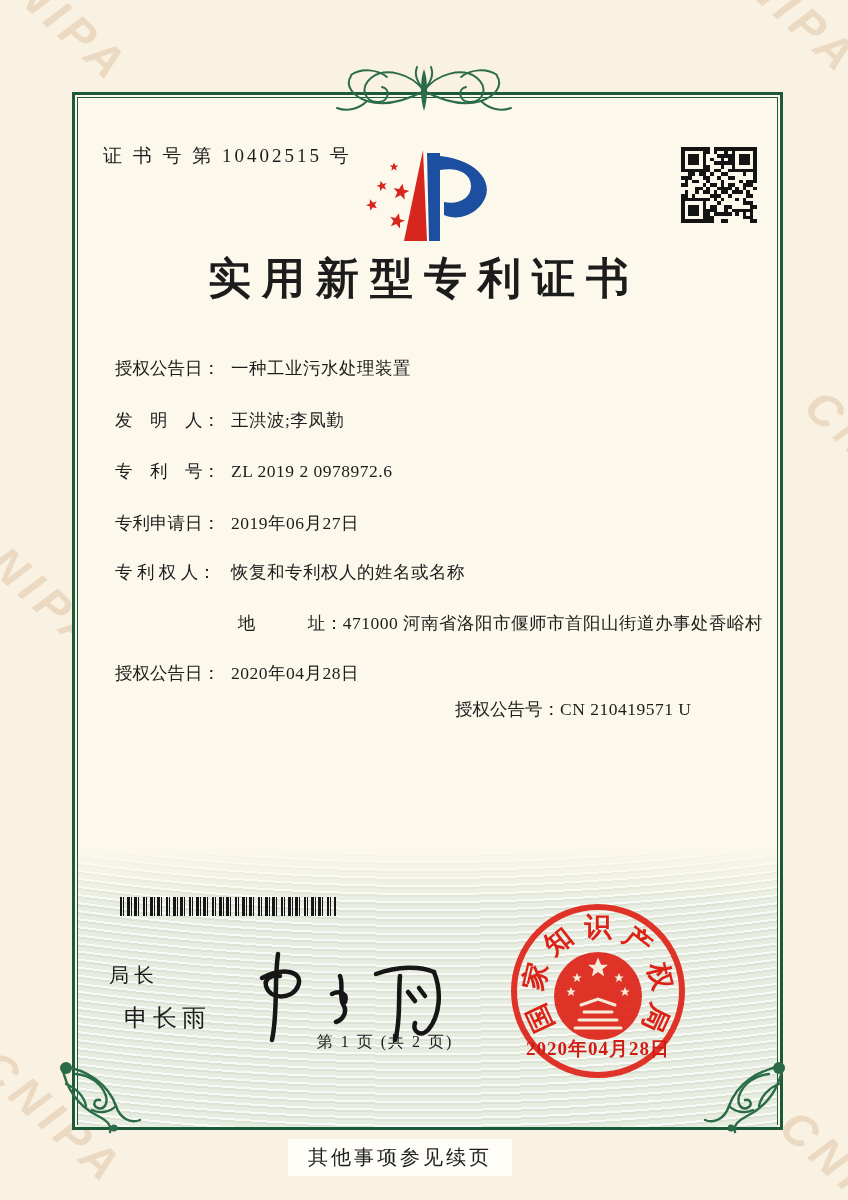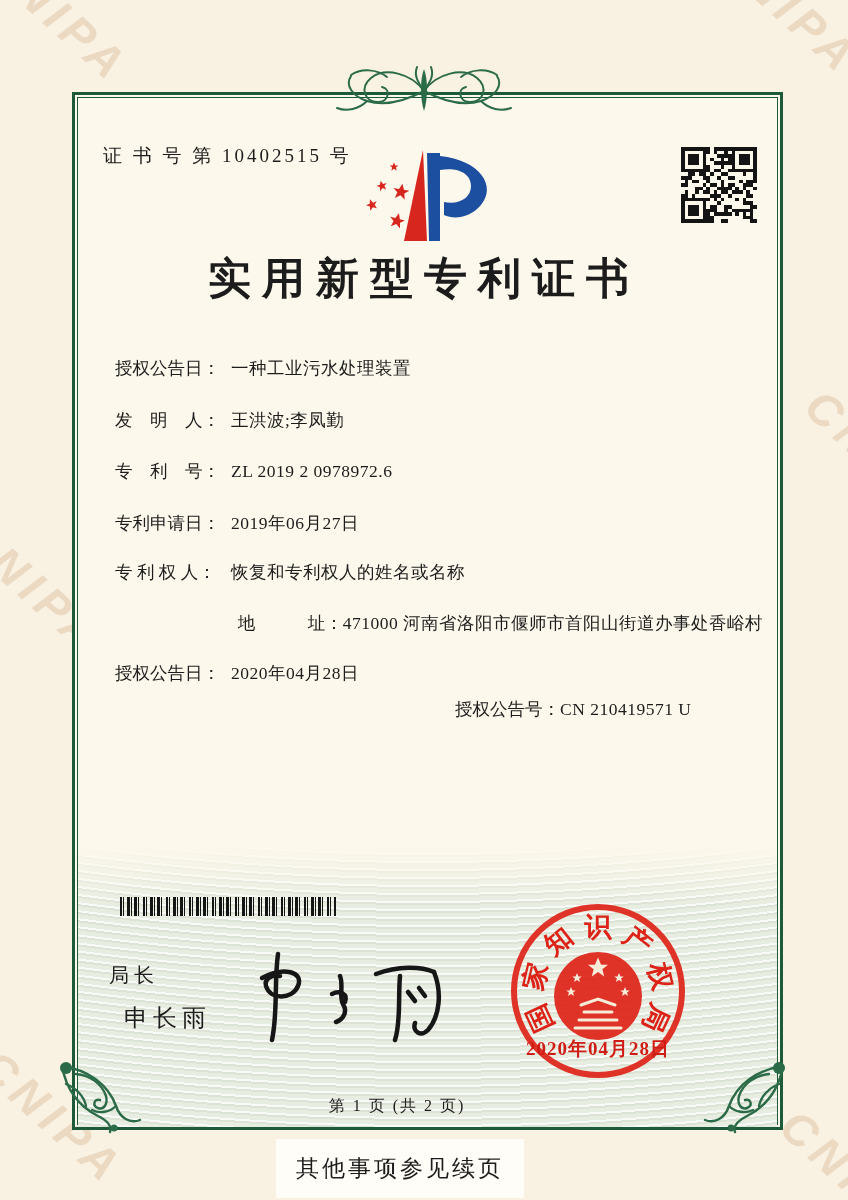--- a/index.html
+++ b/index.html
@@ -88,27 +88,27 @@
   .sig-script{ position:absolute; left:248px; top:942px; width:205px; height:105px; }
   
   .seal { position:absolute; left:509px; top:902px; width:178px; height:178px; }
   .seal-date {
     position:absolute; left:509px; top:1036px; width:178px;
     text-align:center; font-size:19px; letter-spacing:1px;
     color:#cf1d15; font-weight:bold;
   }
   
   .page-num {
-    position:absolute; left:72px; top:1096px; width:626px;
-    text-align:center; font-size:16px; letter-spacing:2px;margin-left:12px;
+    position:absolute; left:72px; top:1032px; width:626px;
+    text-align:center; font-size:16px; letter-spacing:2px;
   }
   .cont-note {
     position:absolute; left:400px; top:1139px; transform:translateX(-50%);
-    background:#fffdf8; padding:14px 20px;
-    font-size:23px; letter-spacing:3px; white-space:nowrap;
+    background:#fffdf8; padding:5px 20px;
+    font-size:20px; letter-spacing:3px; white-space:nowrap;
   }
   
   .orn-top { position:absolute; left:307px; top:63px; width:234px; height:56px; }
   .orn-bl  { position:absolute; left:56px;  top:1058px; width:86px; height:80px; }
   .orn-br  { position:absolute; left:703px; top:1058px; width:86px; height:80px; transform:scaleX(-1); }
 </style>
 </head>
 <body>
 
 <div class="wm" style="left:-30px;top:-12px;">CNIPA</div>

